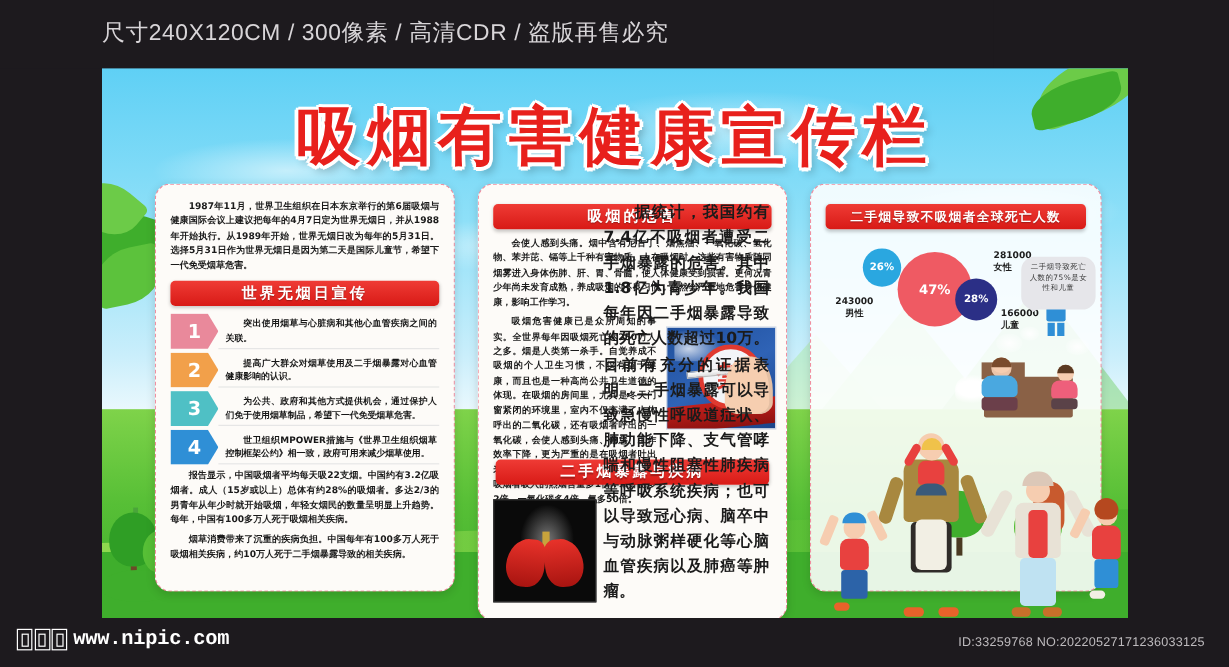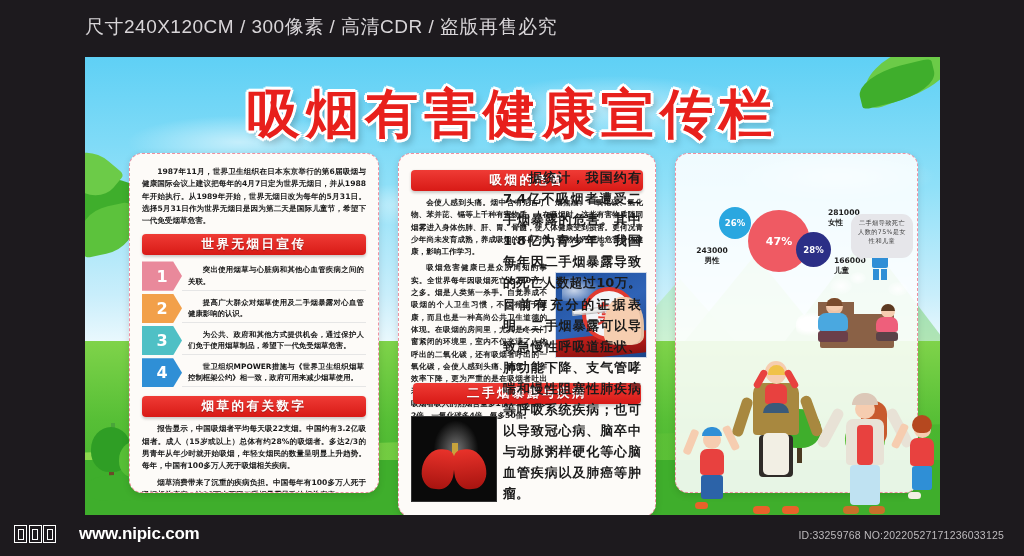--- a/index.html
+++ b/index.html
@@ -17,21 +17,21 @@
   }
   .topbar-text {
     position:absolute; left:85px; top:14px;
     color:#d8d5d8; font-size:19px; letter-spacing:.5px; white-space:nowrap;
   }
 
   .bottombar {
     position:absolute; left:0; bottom:0; width:1024px; height:41px;
     background:#1d1a1e;
   }
-  .logo-wrap { position:absolute; left:14px; top:9px; display:flex; align-items:center; gap:23px; }
+  .logo-wrap { position:absolute; left:14px; top:9px; display:flex; align-items:flex-start; gap:5px;font-family:Liberation Mono, monospace; }
   .logo-mark {
     display:flex; gap:1.5px;
   }
   .logo-mark span {
     display:inline-block; width:13px; height:18px;
     border:1.6px solid #fff; position:relative;
   }
   .logo-mark span::after{
     content:""; position:absolute; left:2.5px; top:2.5px; right:2.5px; bottom:2.5px;
     border:1.2px solid #fff;
@@ -348,23 +348,20 @@
       </div>
       <div class="numrow">
         <div class="chev" style="background:#4fc0c5;">3</div>
         <div class="numtxt">为公共、政府和其他方式提供机会，通过保护人们免于使用烟草制品，希望下一代免受烟草危害。</div>
       </div>
       <div class="numrow">
         <div class="chev" style="background:#2f8fd6;">4</div>
         <div class="numtxt">世卫组织MPOWER措施与《世界卫生组织烟草控制框架公约》相一致，政府可用来减少烟草使用。</div>
       </div>
 
-      <div class="hdr" style="margin-top:9px;">
-        <span>烟草的有关数字</span>
-      </div>
 
       <div class="para">报告显示，中国吸烟者平均每天吸22支烟。中国约有3.2亿吸烟者。成人（15岁或以上）总体有约28%的吸烟者。多达2/3的男青年从年少时就开始吸烟，年轻女烟民的数量呈明显上升趋势。每年，中国有100多万人死于吸烟相关疾病。</div>
       <div class="para">烟草消费带来了沉重的疾病负担。中国每年有100多万人死于吸烟相关疾病，约10万人死于二手烟暴露导致的相关疾病。</div>
 
     </div>
 
     <div class="panel panel-mid">
       <div class="hdr">
         <span>吸烟的危害</span>
       </div>
@@ -391,20 +388,23 @@
         <div class="lobeL"></div>
         <div class="lobeR"></div>
       </div>
 
       <div class="midtxt-wrap">
         <div class="para">据统计，我国约有7.4亿不吸烟者遭受二手烟暴露的危害。其中1.8亿为青少年。我国每年因二手烟暴露导致的死亡人数超过10万。目前有充分的证据表明，二手烟暴露可以导致急慢性呼吸道症状、肺功能下降、支气管哮喘和慢性阻塞性肺疾病等呼吸系统疾病；也可以导致冠心病、脑卒中与动脉粥样硬化等心脑血管疾病以及肺癌等肿瘤。</div>
       </div>
     </div>
 
     <div class="panel panel-right">
+      <div class="hdr">
+        <span style="font-size:10.5px;letter-spacing:1.2px;">二手烟导致不吸烟者全球死亡人数</span>
+      </div>
 
       <div class="bubbles">
         <div class="bub bub-big">47%</div>
         <div class="bub bub-blue">26%</div>
         <div class="bub bub-navy">28%</div>
 
         <div class="lbl lbl-male">
           <div>243000</div>
           <div>男性</div>
         </div>

